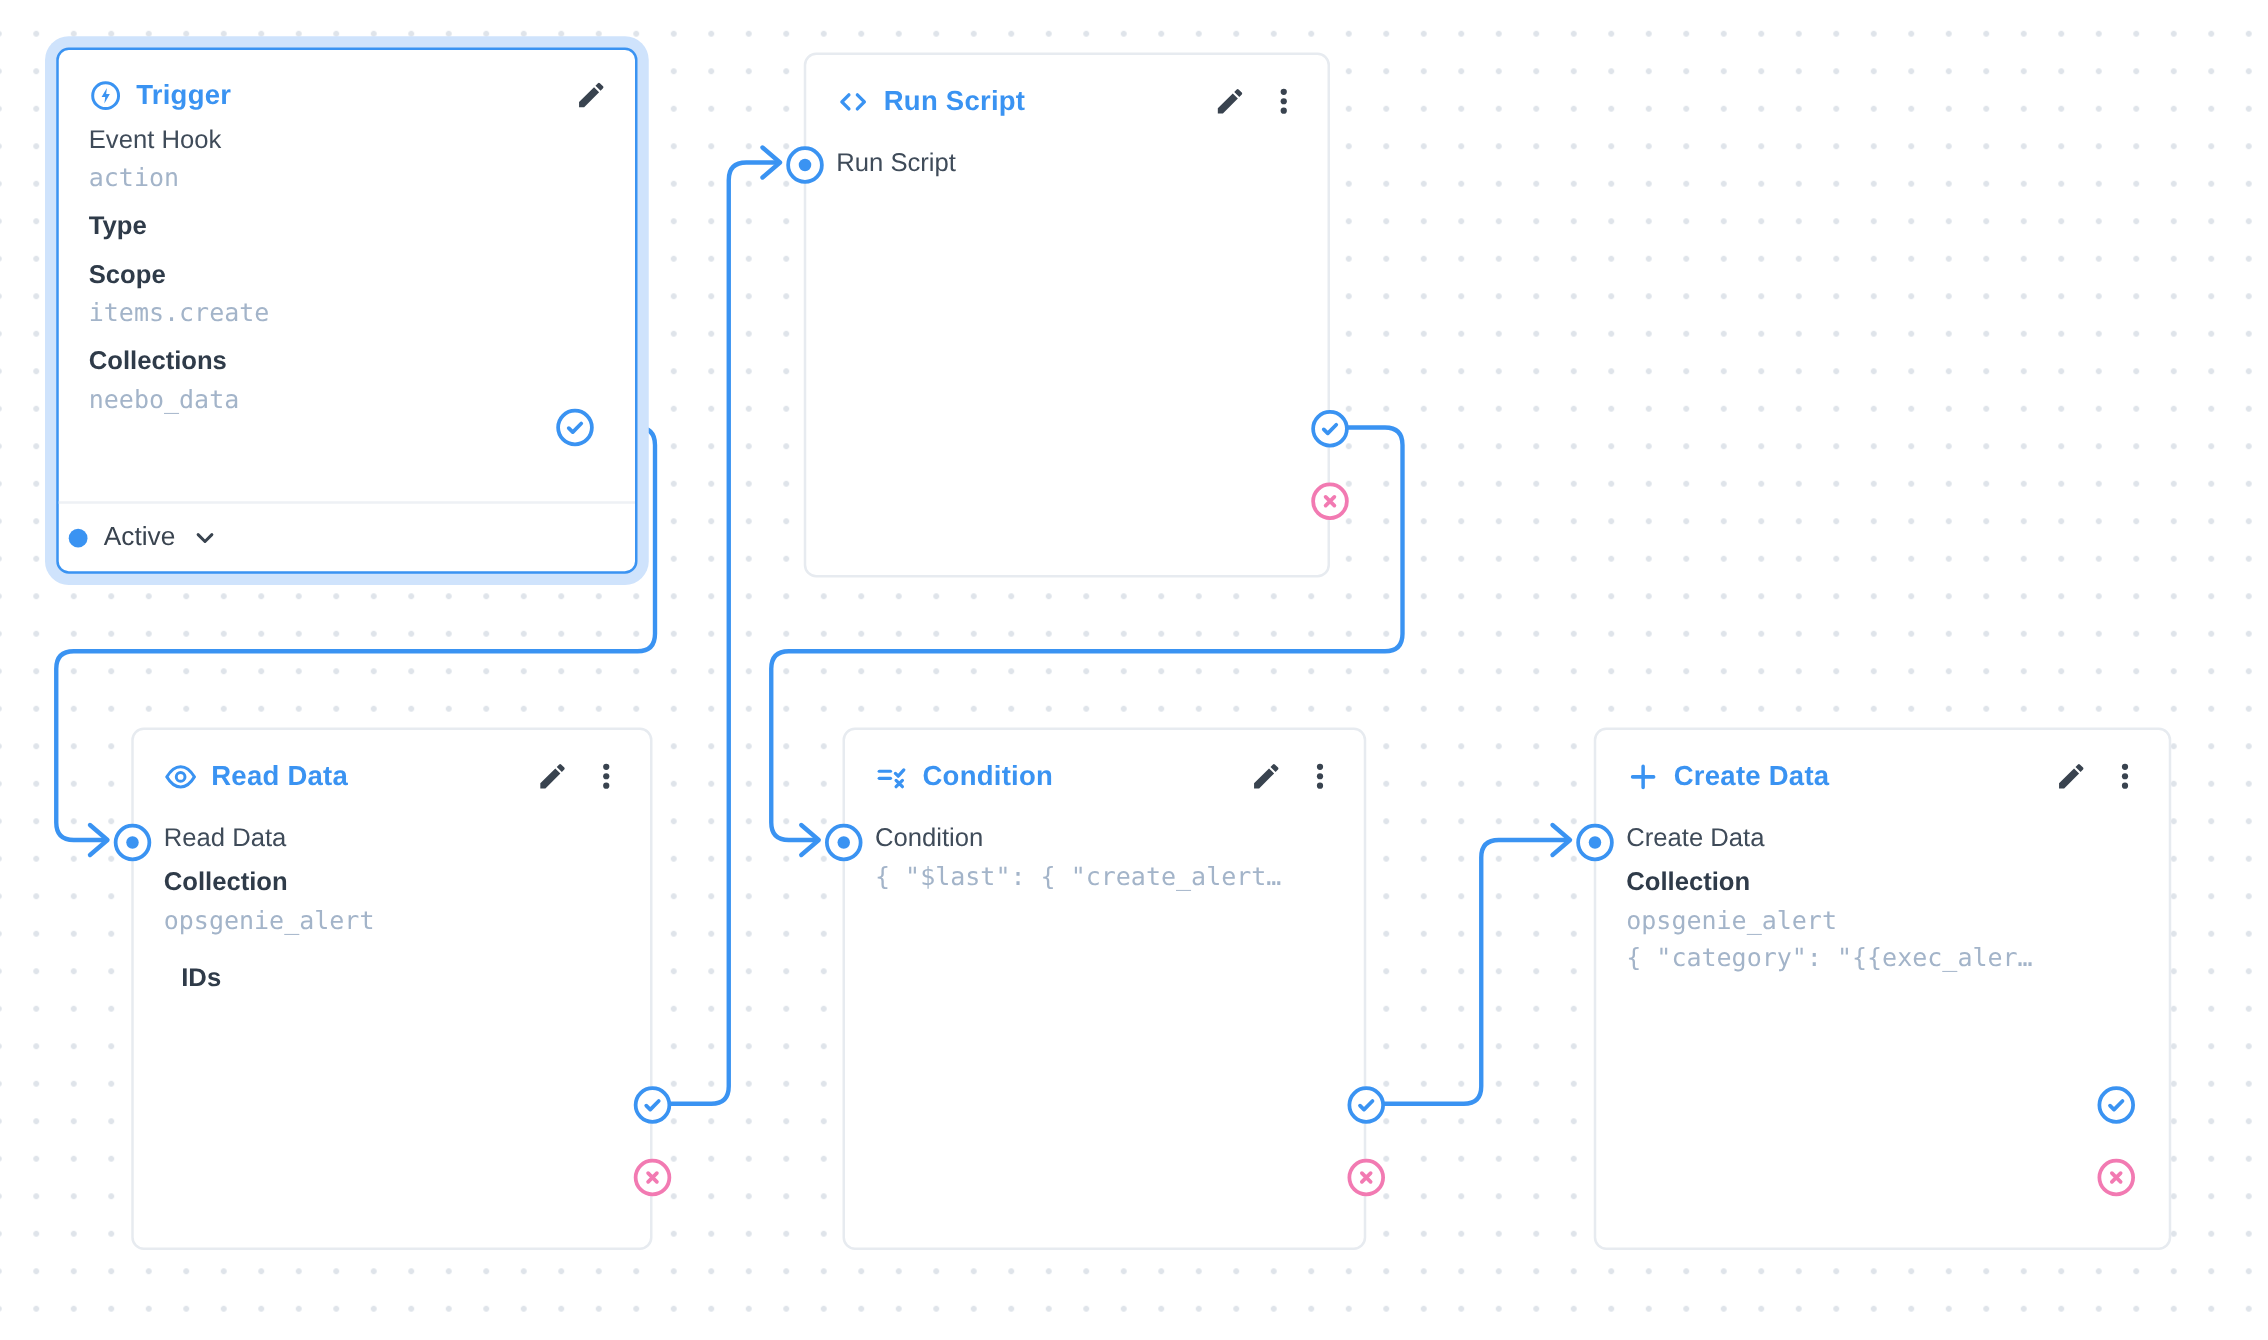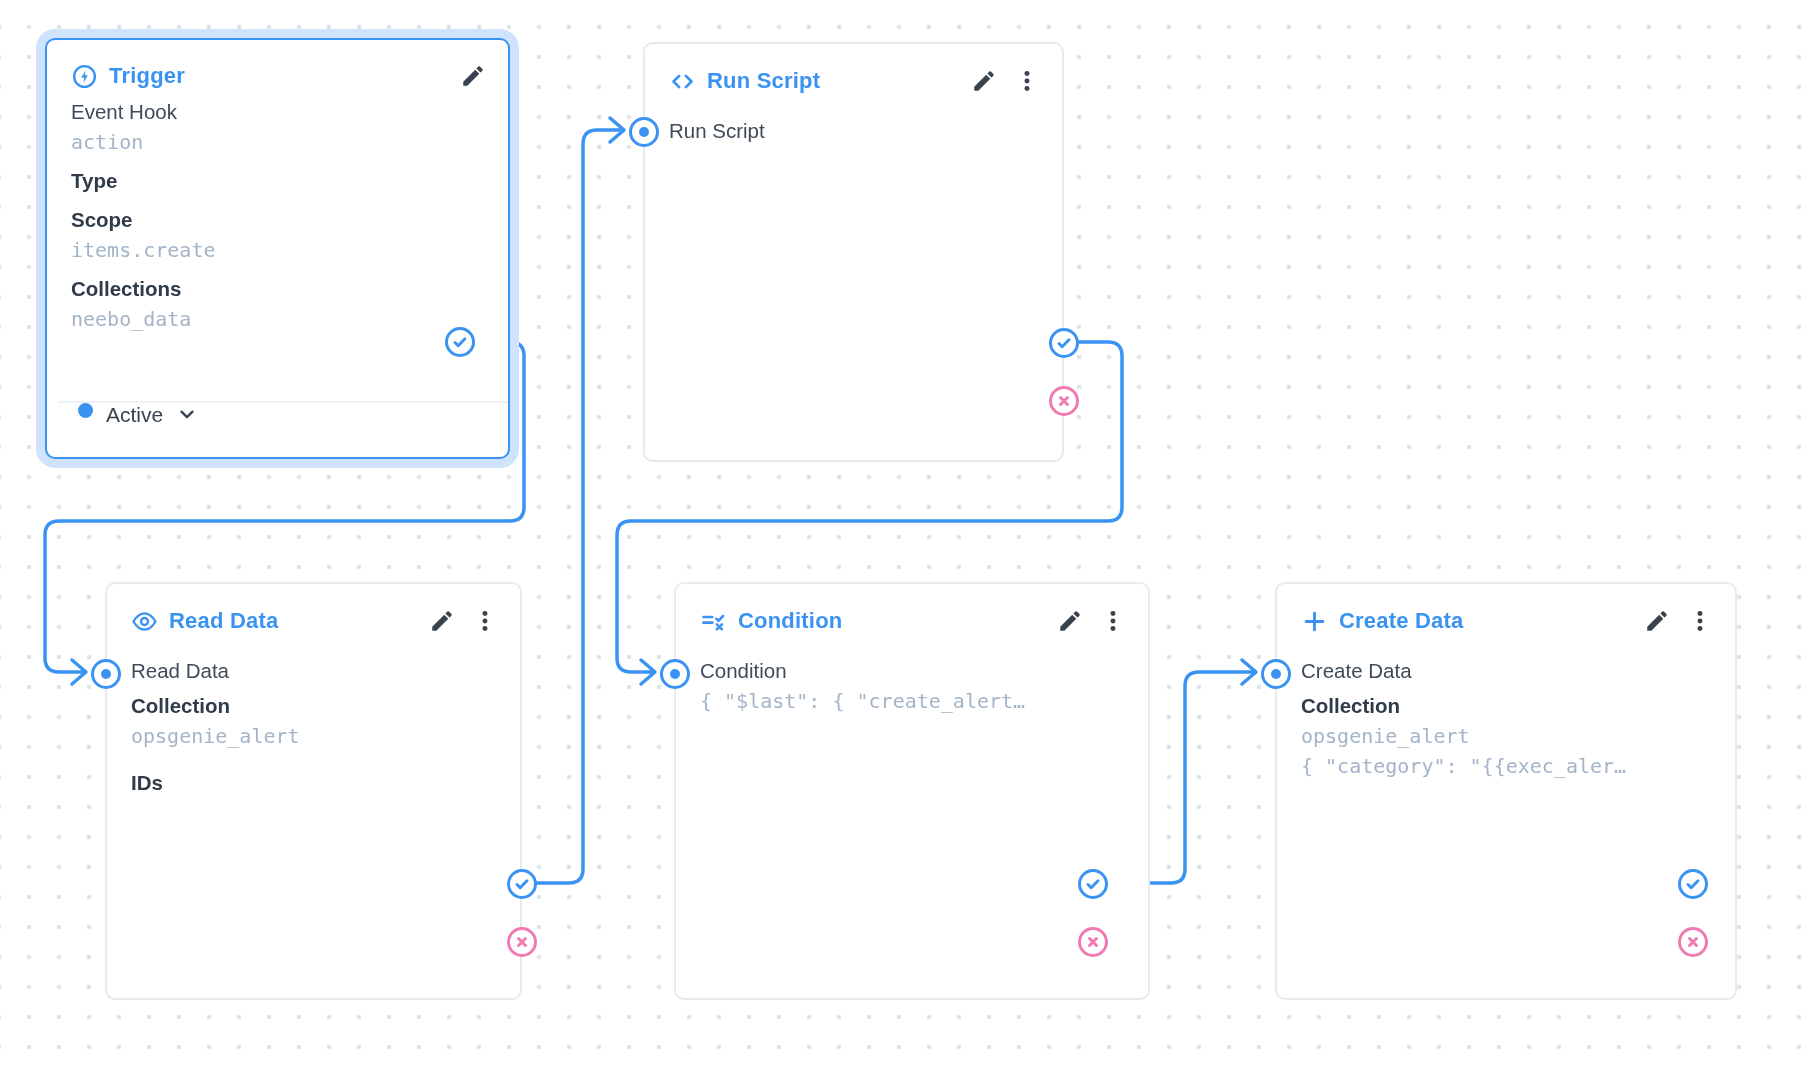--- a/index.html
+++ b/index.html
@@ -51,34 +51,34 @@
     white-space:nowrap;letter-spacing:.2px;
   }
   .header-actions{margin-left:auto;display:flex;align-items:center;gap:17px;}
   .icon-btn{width:26px;height:26px;border:none;background:none;cursor:pointer;color:var(--icon-dark);padding:0;}
   .icon-btn svg{width:26px;height:26px;display:block;}
   .node-body{padding:0 24px;}
   .row{line-height:30px;font-size:20.5px;white-space:nowrap;overflow:hidden;}
   .port-row{margin-top:14px;color:var(--text);}
   .plain-row{margin-top:2px;color:var(--text);}
   .f-label{margin-top:5px;font-weight:700;color:var(--text-bold);}
-  .f-label.group-gap{margin-top:17px;}
+  .f-label.group-gap{margin-top:17px;margin-left:14px;}
   .f-value{
     font-family:"DejaVu Sans Mono","Liberation Mono",monospace;
     font-size:20px;color:var(--subdued);line-height:30px;
     text-overflow:ellipsis;
   }
   
   .node.trigger .plain-row{margin-top:1px;}
   .node.trigger .f-label{margin-top:9px;}
   .trigger-footer{
-    position:absolute;left:11px;right:0;bottom:0;height:56px;
+    position:absolute;left:0;right:0;bottom:0;height:56px;
     border-top:2px solid var(--divider);
-    display:flex;align-items:flex-start;gap:13px;
-    padding:0 20px;cursor:pointer;
+    display:flex;align-items:center;gap:13px;
+    padding:0 8px;cursor:pointer;
   }
   .status-dot{width:15px;height:15px;border-radius:50%;background:var(--primary);}
   .status-label{font-size:21px;font-weight:500;color:var(--icon-dark);}
   .chevron svg{width:22px;height:22px;display:block;color:var(--icon-dark);}
   
   .port{
     position:absolute;width:30px;height:30px;border-radius:50%;
     background:#fff;border:3px solid var(--primary);
     display:flex;align-items:center;justify-content:center;
     cursor:pointer;
@@ -233,21 +233,21 @@
         <path class="tick" d="M4 9.5 l3.2 3.2 L14 5.8"></path>
       </svg>
   </span>
   <span class="port reject" style="left:400px;top:342.5px;">
     <svg viewBox="0 0 18 18">
         <path class="cross" d="M5.5 5.5 L12.5 12.5 M12.5 5.5 L5.5 12.5"></path>
       </svg>
   </span>
 </div>
 
-<div class="node" style="left:674px;top:582px;width:476px;height:418px;">
+<div class="node" style="left:674px;top:582px;width:419px;height:418px;">
   <div class="node-header">
     <span class="node-icon">
       <svg viewBox="0 0 24 24">
           <path d="M3 8 h8" stroke="currentColor" stroke-width="2.3" stroke-linecap="round"></path>
           <path d="M3 13 h8" stroke="currentColor" stroke-width="2.3" stroke-linecap="round"></path>
           <path d="M14.5 9.5 l2 2 4-4.5" fill="none" stroke="currentColor" stroke-width="2.3" stroke-linecap="round" stroke-linejoin="round"></path>
           <path d="M15 14.5 l4.5 4.5 M19.5 14.5 L15 19" stroke="currentColor" stroke-width="2.3" stroke-linecap="round"></path>
         </svg>
     </span>
     <span class="node-title">Condition</span>

